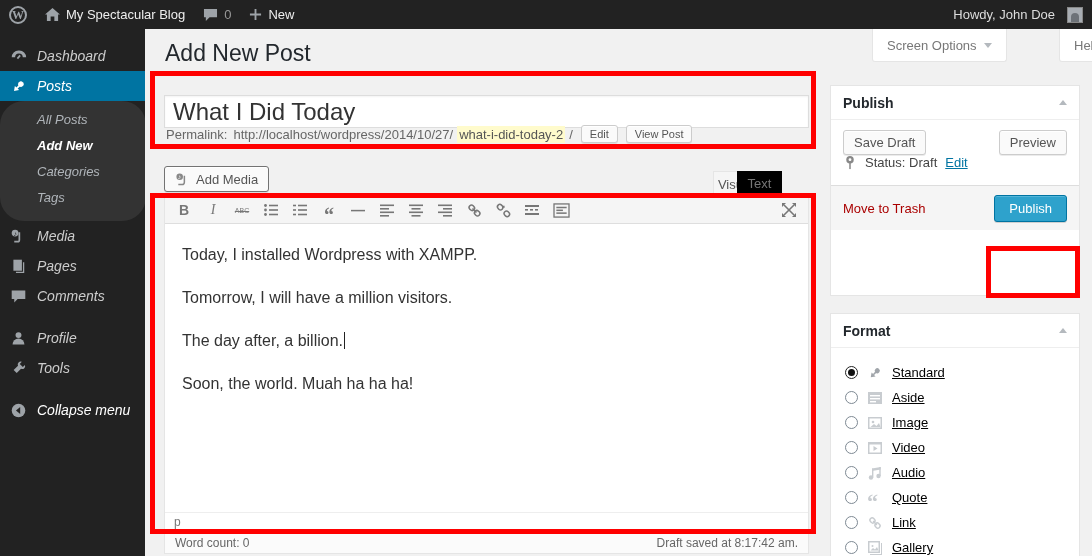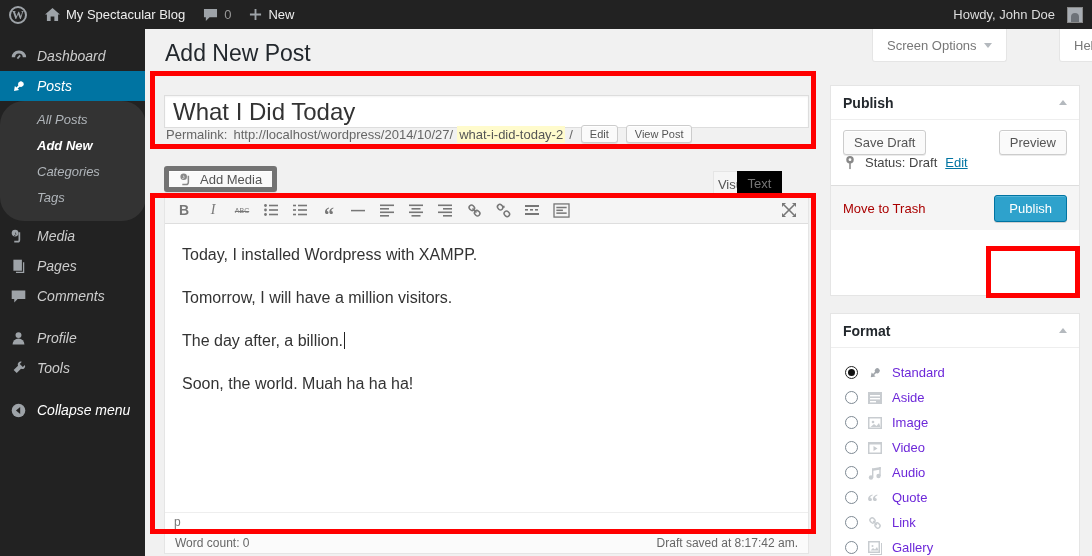--- a/index.html
+++ b/index.html
@@ -56,21 +56,21 @@
     font-family:"Liberation Sans", sans-serif; box-shadow:inset 0 1px 2px rgba(0,0,0,.05); }
   #permalink-row { position:absolute; left:21px; top:96px; font-size:13px; color:#666;
     display:flex; align-items:center; gap:4px; white-space:nowrap; }
   #permalink-row .slug { background:#fffbcc; padding:1px 2px; color:#555; }
   .btn-small { background:#fafafa; border:1px solid #ccc; border-radius:3px; color:#555;
     font-size:11px; padding:2px 8px; cursor:pointer; margin-left:4px;
     box-shadow:inset 0 1px 0 #fff, 0 1px 0 rgba(0,0,0,.08); }
 
   
   #add-media-btn { position:absolute; left:19px; top:137px; height:26px; background:#fafafa;
-    border:5px solid #737373; border-radius:3px; color:#555; font-size:13px; display:flex; align-items:center;
+    border:1px solid #737373; border-radius:3px; color:#555; font-size:13px; display:flex; align-items:center;
     gap:6px; padding:0 10px; cursor:pointer; box-shadow:inset 0 1px 0 #fff, 0 1px 0 rgba(0,0,0,.08); }
   .edtab { position:absolute; top:142px; width:45px; height:25px; font-size:13px; display:flex;
     align-items:center; justify-content:center; cursor:pointer; }
   #tab-visual { left:568px; background:#f5f5f5; border:1px solid #e5e5e5; border-bottom:none; color:#555; }
   #tab-text   { left:592px; background:#000000; color:#777; }
 
   
   #editor-box { position:absolute; left:19px; top:167px; width:645px; height:336px;
     background:#fff; border:1px solid #e5e5e5; }
   #mce-toolbar { height:27px; background:#f5f5f5; border-bottom:1px solid #dedede;
@@ -113,21 +113,21 @@
     font-size:13px; padding:5px 14px; cursor:pointer;
     box-shadow:inset 0 1px 0 rgba(120,200,230,.5), 0 1px 0 rgba(0,0,0,.15); }
 
   #format-box { top:284px; height:272px; }
   #format-body { padding:12px 12px 0 14px; }
   .fmt-row { display:flex; align-items:center; gap:9px; height:25px; cursor:pointer; }
   .radio { width:13px; height:13px; border-radius:50%; border:1px solid #7e8993; background:#fff;
     display:flex; align-items:center; justify-content:center; flex:0 0 auto; }
   .radio.checked { border-color:#222; }
   .radio.checked:after { content:""; width:7px; height:7px; border-radius:50%; background:#111; }
-  .fmt-label { font-size:13px; color:#6d28d9; }
+  .fmt-label { font-size:13px; color:#000000;text-decoration:underline; }
 
   
   .annot { position:absolute; border:5px solid #ff0000; z-index:60; pointer-events:none; }
   #annot-title { left:150px; top:71px; width:666px; height:78px; }
   #annot-editor { left:150px; top:193px; width:666px; height:341px; }
   #annot-publish { left:986px; top:246px; width:94px; height:52px; }
 </style>
 </head>
 <body>
 

